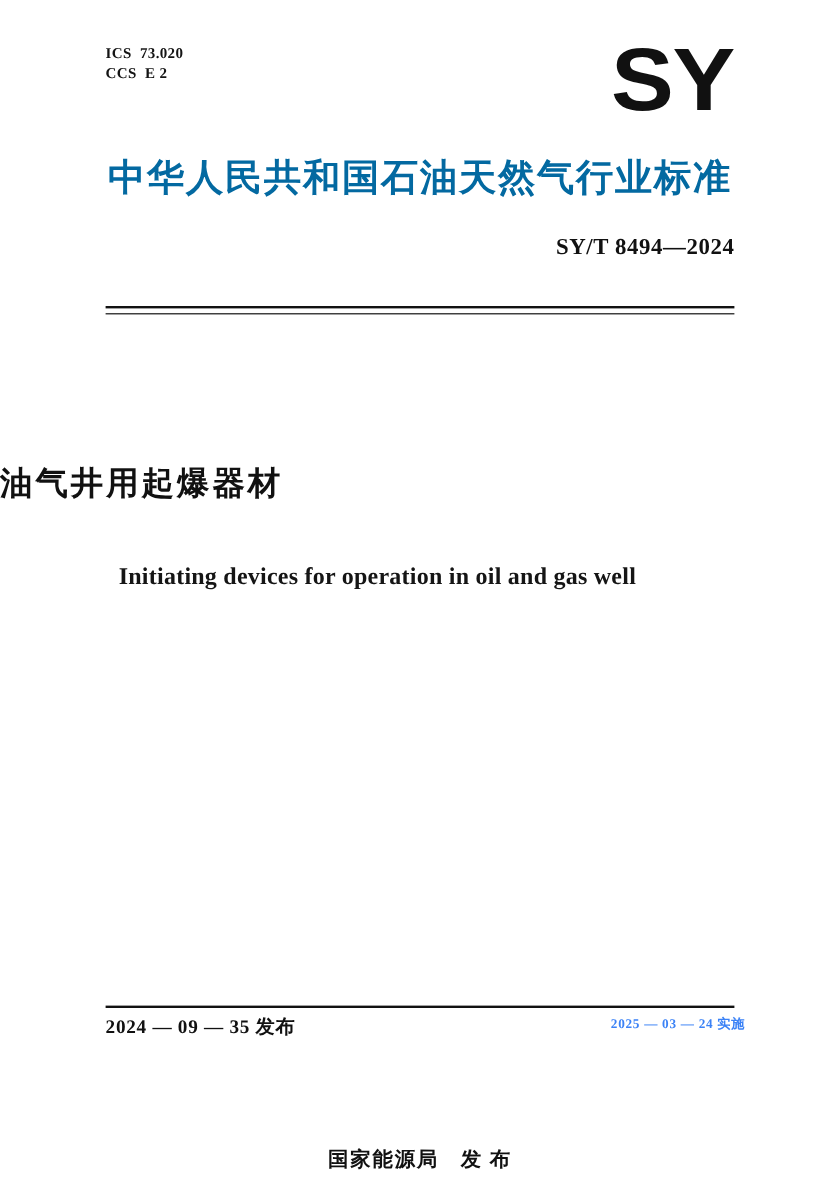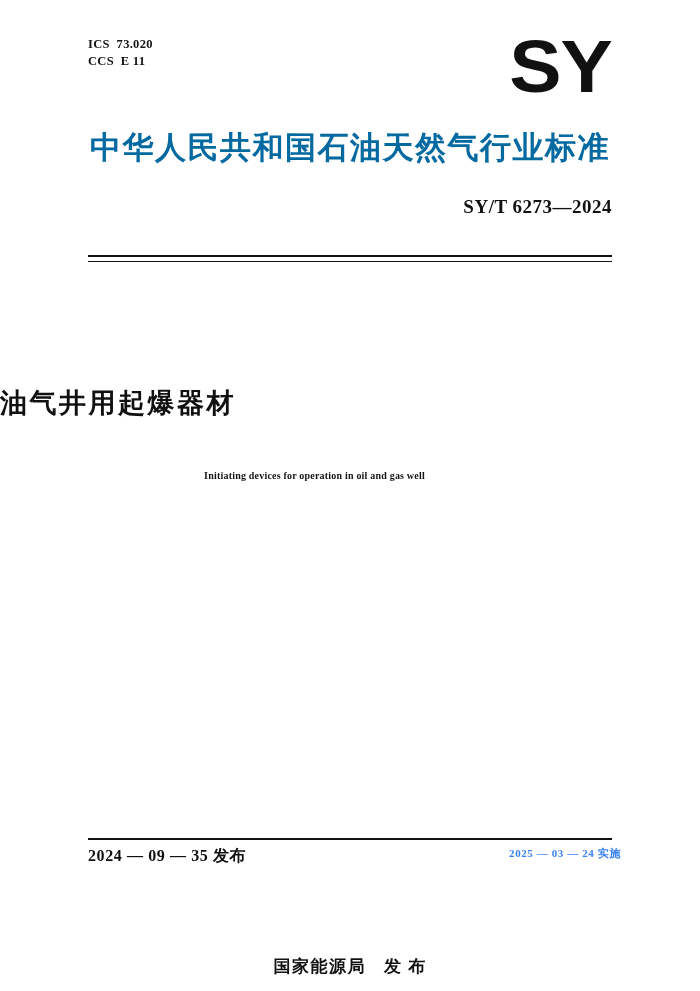--- a/index.html
+++ b/index.html
@@ -121,21 +121,21 @@
     color: #111111;
   }
   .doc-title-en {
     position: absolute;
     left: 0;
     top: 470px;
     width: 629px;
     text-align: center;
     font-family: "Liberation Serif", serif;
     font-weight: bold;
-    font-size: 10px;
+    font-size: 20px;
     letter-spacing: 0.2px;
     color: #151515;
   }
 
   
   .rule-foot {
     position: absolute;
     left: 88px;
     top: 838px;
     width: 524px;
@@ -181,28 +181,28 @@
 </style>
 </head>
 <body>
 
 <div class="page">
 
   <div class="header-zone">
 
     <div class="ics-block">
       <div class="ics-line">ICS  73.020</div>
-      <div class="ics-line">CCS  E 11</div>
+      <div class="ics-line">CCS  E 2</div>
     </div>
 
     <div class="sy-logo">SY</div>
 
     <div class="main-title">中华人民共和国石油天然气行业标准</div>
 
-    <div class="std-number">SY/T  6273—2024</div>
+    <div class="std-number">SY/T  8494—2024</div>
   </div>
 
   <div class="rule rule-top"></div>
   <div class="rule rule-bottom"></div>
 
   <div class="doc-title-cn">油气井用起爆器材</div>
   <div class="doc-title-en">Initiating devices for operation in oil and gas well</div>
 
   <div class="rule-foot"></div>
 

